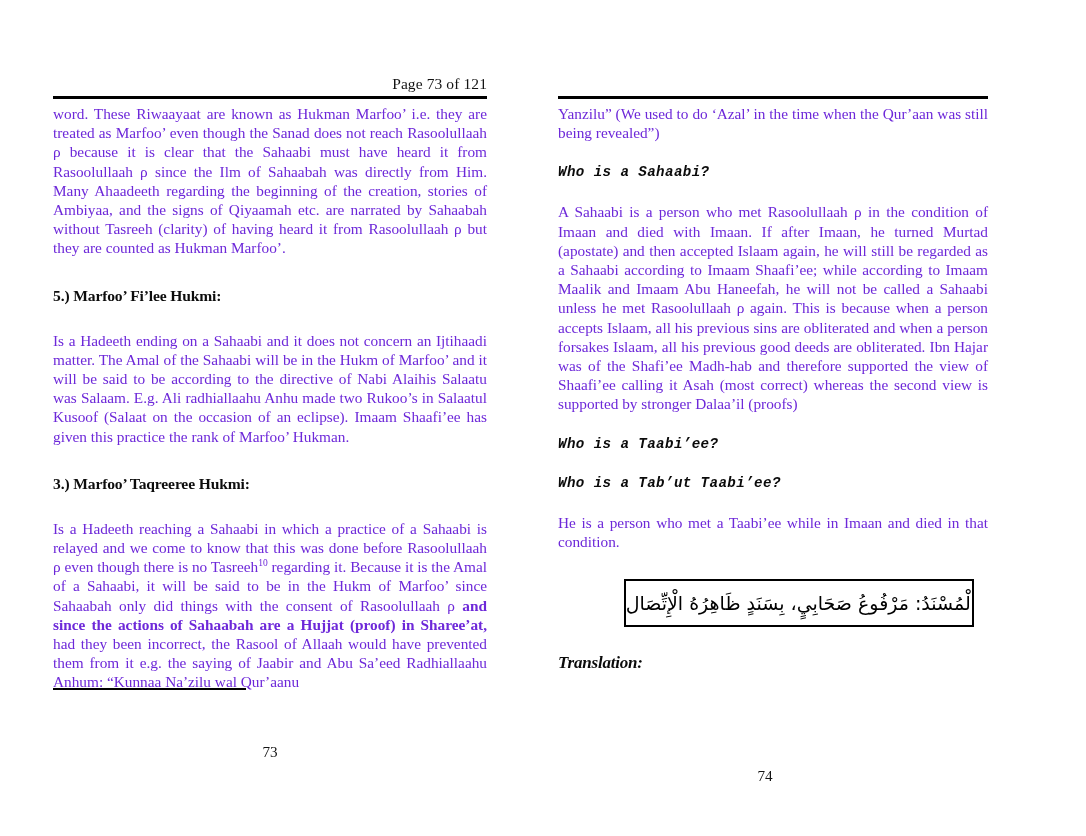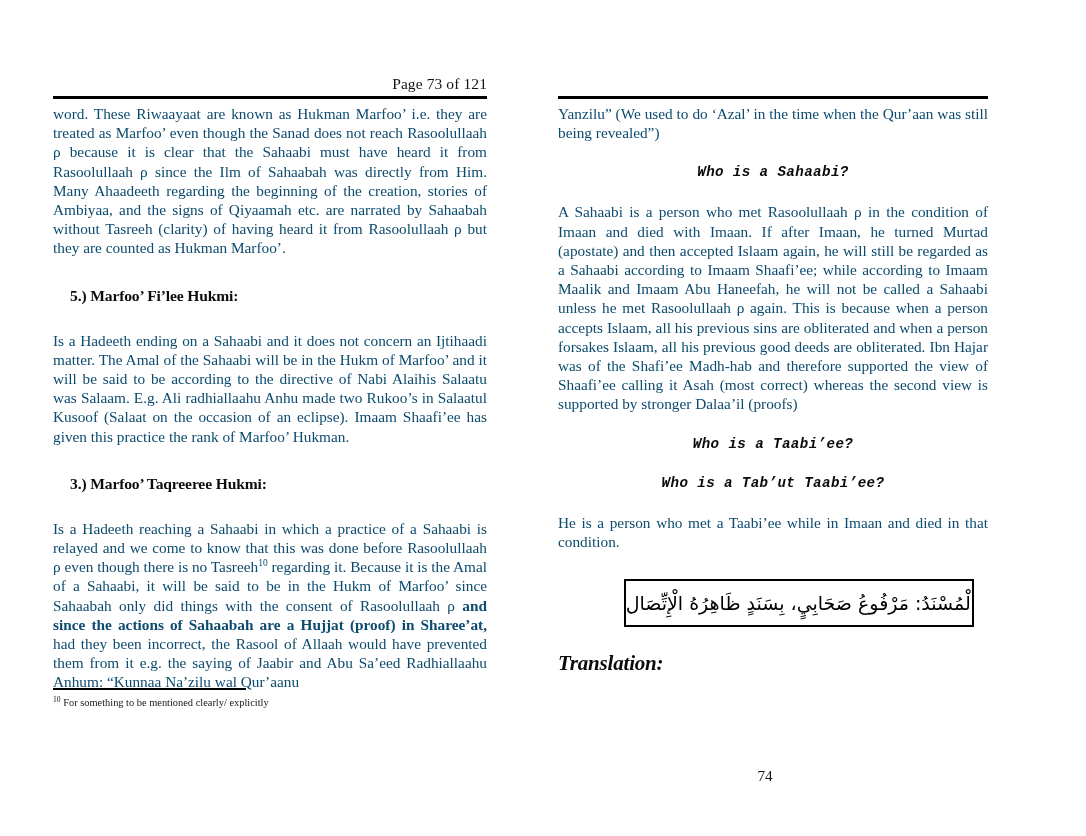--- a/index.html
+++ b/index.html
@@ -70,58 +70,58 @@
     left: 0;
     width: 100%;
   }
 
   p.para {
     margin: 0;
     text-align: justify;
     text-justify: inter-word;
     font-size: 15.3px;
     line-height: 19.2px;
-    color: #0c4a6e;
+    color: #6d28d9;
     hyphens: none;
   }
 
   .tight { margin-top: 0 !important; }
 
   b, strong { font-weight: bold; }
 
   sup.fnref {
     font-size: 9.5px;
     vertical-align: super;
     line-height: 0;
   }
 
   
   h2.sec-head {
-    margin: 17px;
+    margin: 0;
     font-family: "Liberation Serif", "DejaVu Serif", serif;
     font-weight: bold;
     font-size: 15.6px;
     line-height: 19px;
     letter-spacing: -0.15px;
     color: #0d0d0d;
   }
   .sec-head-wrap { margin-top: 28px; margin-bottom: 26px; }
 
   
   h3.q-head {
     margin: 0;
     font-family: "Liberation Mono", "DejaVu Sans Mono", monospace;
     font-weight: bold;
     font-style: italic;
     font-size: 14.2px;
     line-height: 17px;
     letter-spacing: 0.4px;
     color: #0b0b0b;
   }
-  .q-head-wrap { margin-top: 22px; margin-bottom: 21px; text-align: center; }
+  .q-head-wrap { margin-top: 22px; margin-bottom: 21px; }
 
   
   .arabic-box {
     margin-top: 28px;
     margin-left: 66px;
     margin-right: 14px;
     border: 2px solid #000;
     background: #fff;
     height: 44px;
     display: flex;
@@ -139,21 +139,21 @@
     white-space: nowrap;
     padding: 0 6px;
   }
 
   h3.translation-head {
     margin: 0;
     margin-top: 26px;
     font-family: "Liberation Serif", "DejaVu Serif", serif;
     font-weight: bold;
     font-style: italic;
-    font-size: 21px;
+    font-size: 17px;
     line-height: 20px;
     letter-spacing: -0.2px;
     color: #0b0b0b;
   }
 
   
   .footnote-area {
     position: absolute;
     left: 0;
     top: 672px;
@@ -213,23 +213,23 @@
         <div class="sec-head-wrap">
           <h2 class="sec-head">3.) Marfoo’ Taqreeree Hukmi:</h2>
         </div>
 
         <p class="para tight"><span>Is a Hadeeth reaching a Sahaabi in which a practice of a Sahaabi is relayed and we come to know that this was done before Rasoolullaah ρ even though there is no Tasreeh</span><sup class="fnref">10</sup><span> regarding it. Because it is the Amal of a Sahaabi, it will be said to be in the Hukm of Marfoo’ since Sahaabah only did things with the consent of Rasoolullaah ρ </span><b>and since the actions of Sahaabah are a Hujjat (proof) in Sharee’at,</b><span> had they been incorrect, the Rasool of Allaah would have prevented them from it e.g. the saying of Jaabir and Abu Sa’eed Radhiallaahu Anhum: “Kunnaa Na’zilu wal Qur’aanu</span></p>
 
       </div>
 
       <div class="footnote-area">
         <div class="footnote-rule"></div>
-        <div class="footnote"><sup>10</sup><span> For something to be mentioned clearly/ explicitly</span></div>
       </div>
 
+      <div class="folio">73</div>
 
     </div>
   </div>
 
   <div class="page right">
     <div class="page-inner">
 
       <div class="head-rule"></div>
 
       <div class="body-col">

